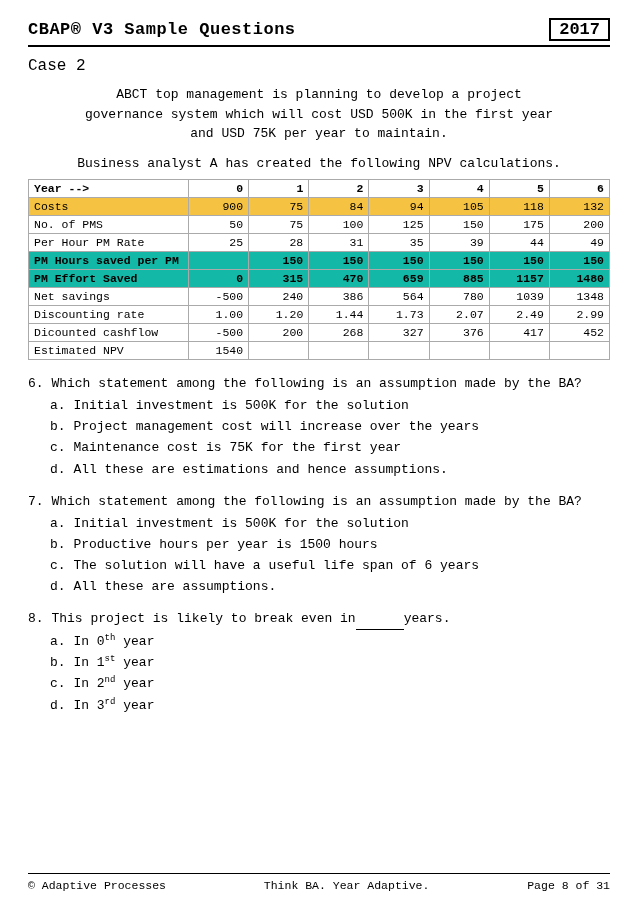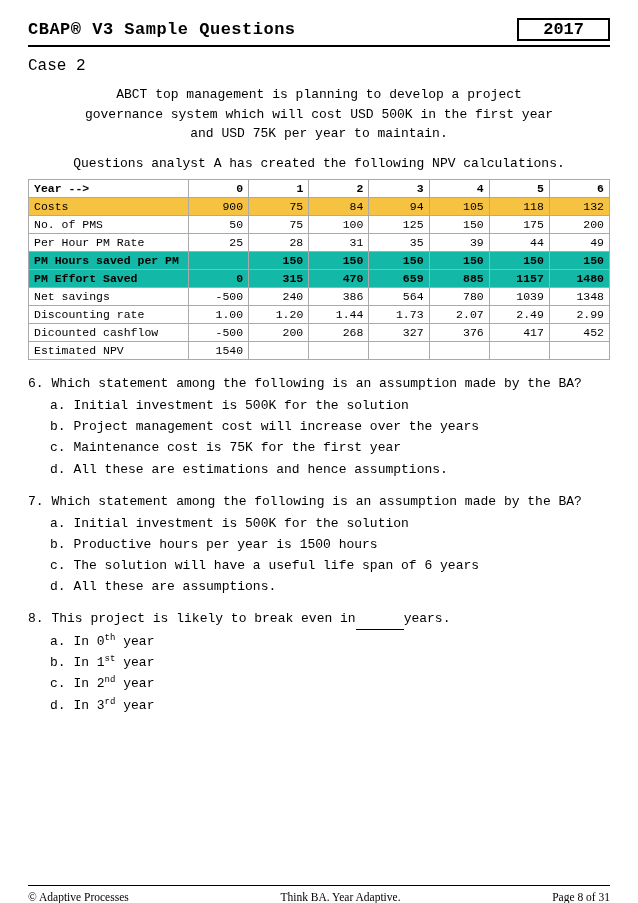--- a/index.html
+++ b/index.html
@@ -30,21 +30,21 @@
     .header-title {
       font-size: 17px;
       font-weight: bold;
       letter-spacing: 0.5px;
     }
     .header-year {
       font-size: 17px;
       font-weight: bold;
       background: #fff;
       border: 2px solid #000;
-      padding: 0 24px;
+      padding: 0 8px;
     }
     .case-title {
       font-size: 16px;
       font-weight: normal;
       margin-bottom: 10px;
     }
     .intro-text {
       font-size: 13px;
       margin-bottom: 10px;
       line-height: 1.5;
@@ -101,24 +101,23 @@
       margin-bottom: 1px;
     }
     .footer {
       border-top: 1px solid #000;
       display: flex;
       justify-content: space-between;
       font-size: 11.5px;
       padding-top: 5px;
       margin-top: 10px;
       position: absolute;
-      bottom: 0;
+      bottom: 11px;
       left: 28px;
       right: 28px;
-      font-family: Liberation Serif, serif;
     }
     sup {
       font-size: 9px;
     }
     .blank {
       display: inline-block;
       width: 48px;
       border-bottom: 1px solid #000;
       vertical-align: bottom;
     }
@@ -133,21 +132,21 @@
     <span class="header-year">2017</span>
   </div>
 
   <div class="case-title">Case 2</div>
 
   <div class="intro-text">
     <span>ABCT top management is planning to develop a project</span><br>
     <span>governance system which will cost USD 500K in the first year</span><br>
     <span>and USD 75K per year to maintain.</span>
   </div>
-  <div class="intro-text" style="margin-bottom:6px;">Questions analyst A has created the following NPV calculations.</div>
+  <div class="intro-text" style="margin-bottom:6px;">Business analyst A has created the following NPV calculations.</div>
 
   <div class="table-container">
     <table>
       <thead>
         <tr class="row-year-header">
           <th>Year --&gt;</th>
           <th>0</th>
           <th>1</th>
           <th>2</th>
           <th>3</th>

